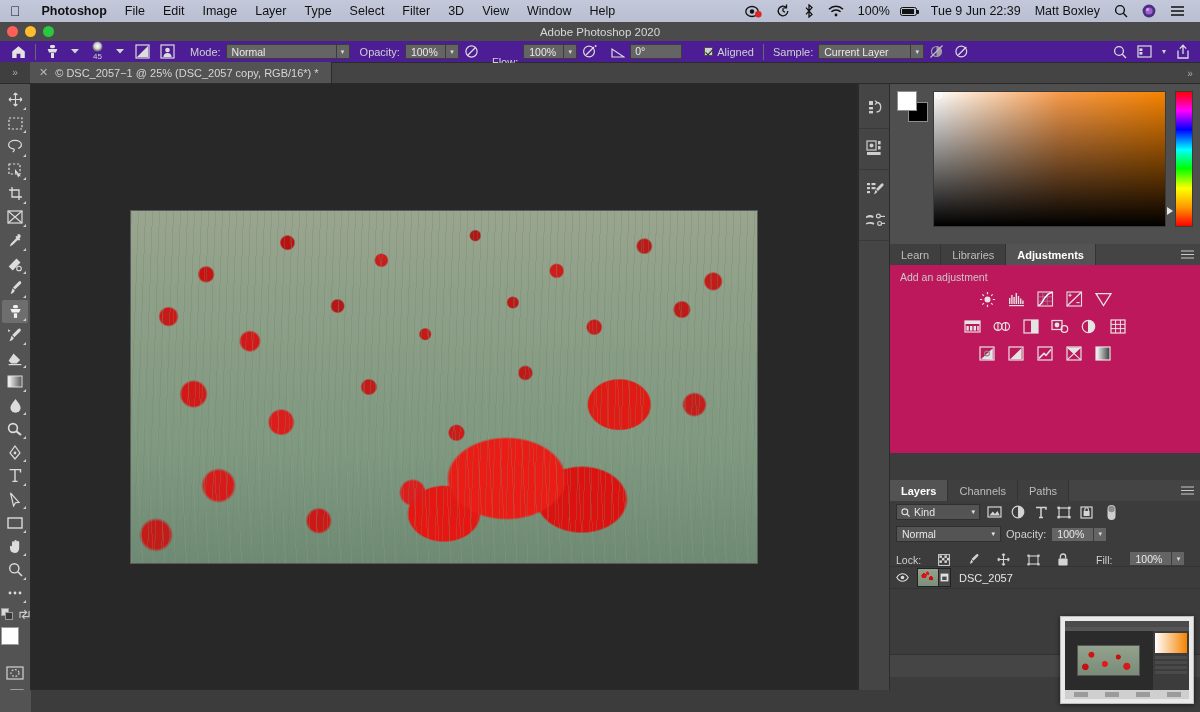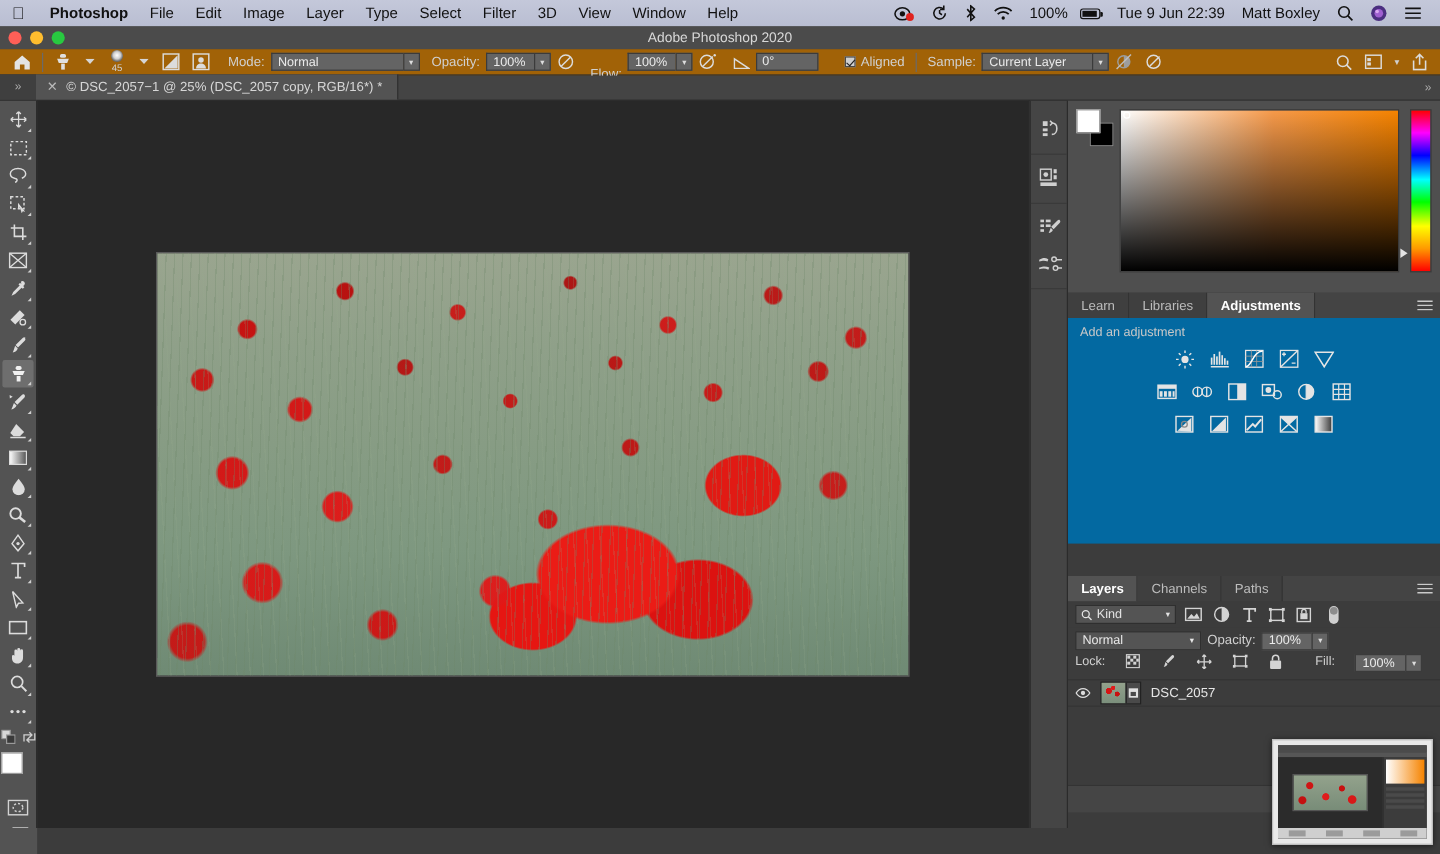--- a/index.html
+++ b/index.html
@@ -32,21 +32,21 @@
   .ps-title {
     position:absolute; top:22px; left:0; width:1200px; height:19px;
     background:#4b4b4b; display:flex; align-items:center; justify-content:center;
     color:#d8d8d8; font-size:11.5px;
   }
   .traffic { position:absolute; left:7px; top:0; height:19px; display:flex; align-items:center; gap:7px; }
   .tl { width:11px; height:11px; border-radius:50%; }
 
   .optbar {
     position:absolute; top:41px; left:0; width:1200px; height:22px;
-    background:#a16207; border-bottom:1px solid #2b2b2b;
+    background:#4c1d95; border-bottom:1px solid #2b2b2b;
     display:flex; align-items:center; padding:0 6px; gap:0px;
   }
   .ob-item { display:flex; align-items:center; height:22px; padding:0 5px; white-space:nowrap; }
   .ob-sep { width:1px; height:16px; background:#6a6a6a; margin:0 4px; }
   .field {
     background:#646464; border:1px solid #3b3b3b; color:#eaeaea;
     height:15px; line-height:13px; padding:0 4px; font-size:10.5px; display:flex; align-items:center;
   }
   .selwrap { display:flex; align-items:stretch; }
   .sel { background:#646464; border:1px solid #3b3b3b; border-right:none; color:#eaeaea;
@@ -164,36 +164,36 @@
              linear-gradient(to right, #fff 0%, #f79a4a 55%, #f58300 100%);
            border:1px solid #3a3a3a; }
   .cpick .marker{position:absolute;left:2px;top:1px;width:6px;height:6px;border:1px solid #fff;border-radius:50%;}
   .hue { width:18px; height:136px; margin-left:9px; position:relative;
          background:linear-gradient(to bottom,#ff0000,#ff00ff 14%,#0000ff 28%,#00ffff 43%,#00ff00 57%,#ffff00 72%,#ff9900 86%,#ff0000 100%);
          border:1px solid #3a3a3a;}
   .hue .hm { position:absolute; left:-9px; top:86%; width:0;height:0;
          border-top:4px solid transparent;border-bottom:4px solid transparent;border-left:6px solid #e5e5e5;}
 
   
-  .adjbody { background:#0369a1; padding:6px 10px 10px; height:188px; }
+  .adjbody { background:#be185d; padding:6px 10px 10px; height:188px; }
   .adjlabel { font-size:10.5px; color:#c8c8c8; margin-bottom:7px; }
   .adjrow { display:flex; gap:11px; justify-content:center; margin-bottom:9px; }
   .adjicon { width:18px; height:18px; display:flex; align-items:center; justify-content:center; color:#e2e2e2;}
 
   
   .layerbar { display:flex; align-items:center; gap:6px; height:22px; padding:0 6px; background:#3c3c3c;}
   .kindsel { background:#545454; border:1px solid #2f2f2f; height:16px; width:84px;
              display:flex; align-items:center; padding:0 4px; gap:4px; font-size:10.5px; color:#e3e3e3;}
   .kindsel .car{margin-left:auto; font-size:7px;}
   .filt { width:17px;height:17px;display:flex;align-items:center;justify-content:center;color:#d4d4d4;}
   .blendrow { display:flex; align-items:center; gap:5px; height:22px; padding:0 6px; }
   .blendsel { background:#545454;border:1px solid #2f2f2f;height:16px;width:105px;display:flex;
               align-items:center;padding:0 5px;font-size:10.5px;color:#e8e8e8;}
   .blendsel .car{margin-left:auto;font-size:7px;}
-  .lockrow { display:flex; align-items:flex-start; gap:17px; height:21px; padding:0 6px; font-size:10.5px;}
+  .lockrow { display:flex; align-items:flex-end; gap:17px; height:21px; padding:0 6px; font-size:10.5px;}
   .layer-row { display:flex; align-items:center; gap:8px; height:23px; padding:0 6px;
                border-top:1px solid #333; border-bottom:1px solid #333; }
   .layer-row.sel { background:#5a5a5a; }
   .eye { width:13px; color:#dcdcdc; display:flex; justify-content:center; }
   .lthumb { width:34px; height:19px; border:1px solid #222; position:relative; display:flex; }
   .lthumb .img { flex:1;
       background:
         radial-gradient(circle at 30% 40%, #d61414 0 14%, transparent 16%),
         radial-gradient(circle at 65% 55%, #c81010 0 12%, transparent 14%),
         radial-gradient(circle at 48% 25%, #e01a1a 0 10%, transparent 12%),

